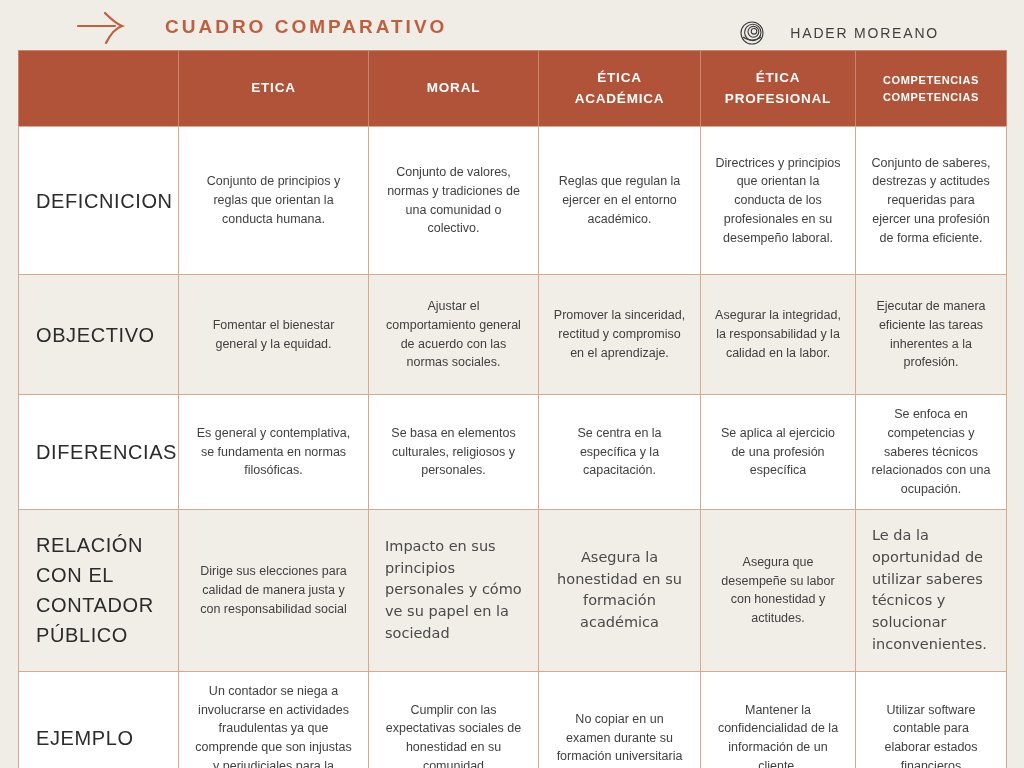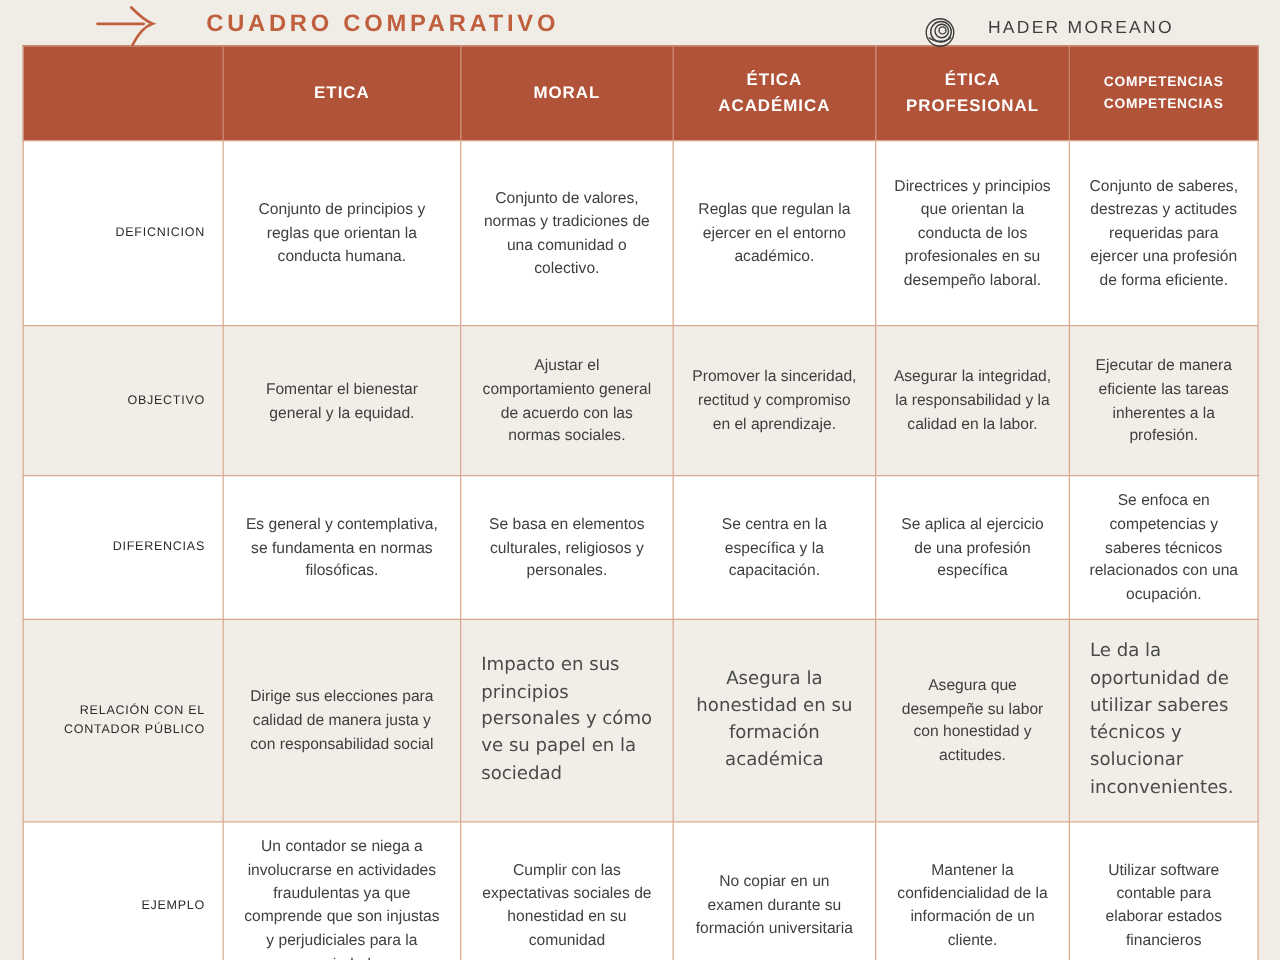--- a/index.html
+++ b/index.html
@@ -5,39 +5,39 @@
   * { margin: 0; padding: 0; box-sizing: border-box; }
   html, body {
     width: 1024px; height: 768px;
     overflow: hidden;
     background: #f0ede7;
     font-family: "Liberation Sans", sans-serif;
   }
 
   
   .topbar {
-    height: 36px;
+    height: 50px;
     display: flex;
     align-items: center;
     padding: 0 0 0 75px;
   }
   .arrow-icon { width: 52px; height: 34px; margin-top: 4px; }
   .page-title {
     margin-left: 38px;
     font-size: 19px;
     font-weight: 600;
     letter-spacing: 3px;
     color: #c05f3e;
     margin-top: 4px;
   }
   .top-right {
     margin-left: auto;
     margin-right: 85px;
     display: flex;
-    align-items: flex-start;
+    align-items: center;
     gap: 25px;
     margin-top: 16px;
   }
   .spiral-icon { width: 26px; height: 26px; }
   .author-name {
     font-size: 14px;
     letter-spacing: 1.8px;
     color: #3f3f3f;
   }
 
@@ -63,27 +63,27 @@
     border-color: #c8876e;
     border-bottom-color: #d9a98f;
     line-height: 1.5;
   }
   thead th.hdr-small { font-size: 11px; letter-spacing: 0.6px; }
 
   tbody tr:nth-child(even) { background: #f1eee8; }
   tbody tr:nth-child(odd)  { background: #ffffff; }
 
   tbody th {
-    text-align: right;
+    text-align: left;
     vertical-align: middle;
     font-weight: 400;
-    font-size: 10px;
+    font-size: 20px;
     letter-spacing: 0.6px;
     color: #2b2b2b;
-    padding: 10px 14px 10px 32px;
+    padding: 10px 14px 10px 17px;
     line-height: 1.5;
   }
   tbody td {
     text-align: center;
     vertical-align: middle;
     font-size: 12.5px;
     line-height: 1.5;
     color: #3f3f3f;
     padding: 10px 14px;
   }

